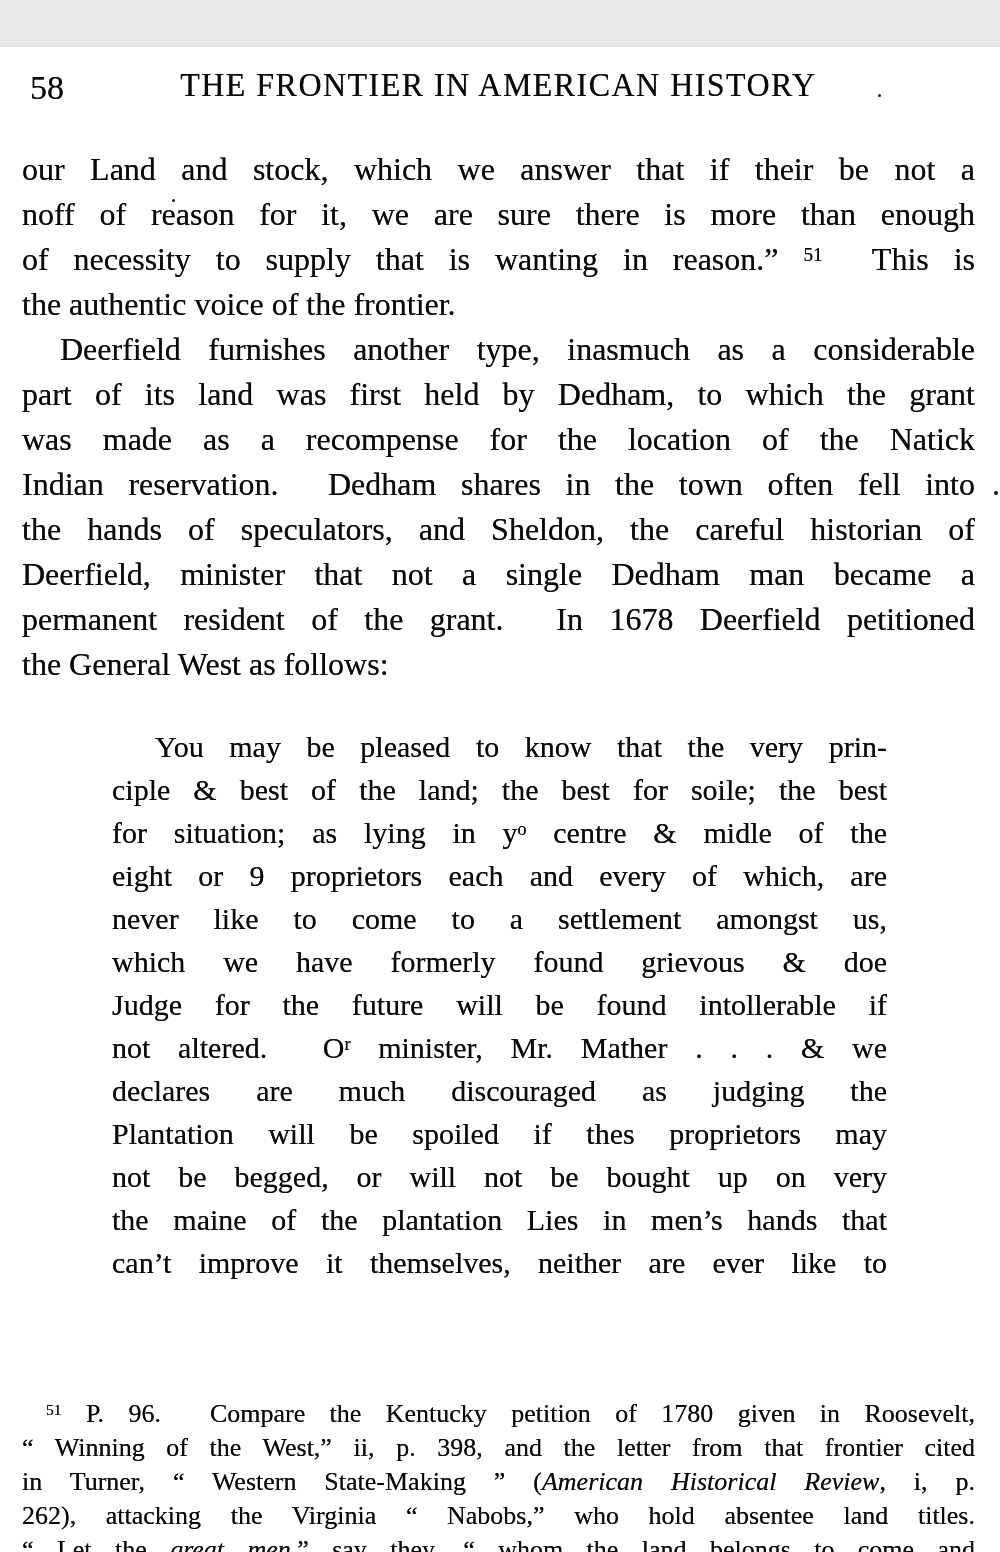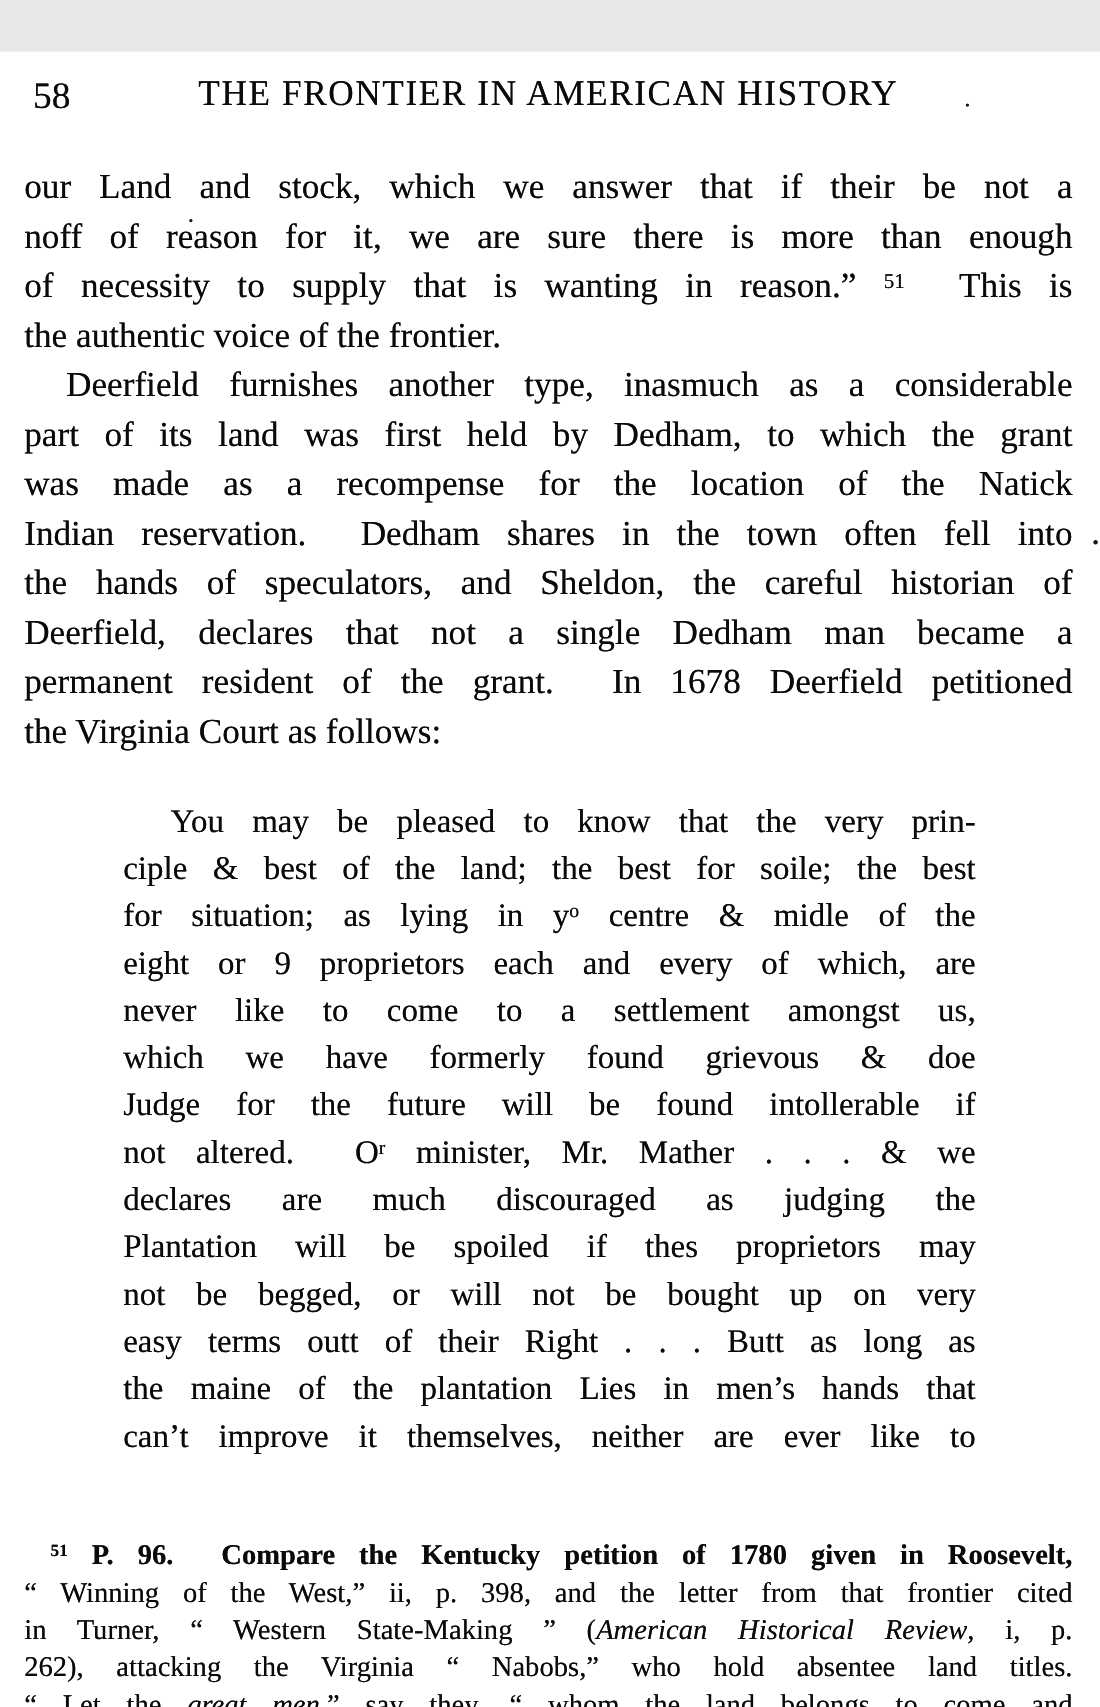--- a/index.html
+++ b/index.html
@@ -25,21 +25,21 @@
   
   .ln{
     text-align:justify;
     text-align-last:justify;
     -moz-text-align-last:justify;
     white-space:normal;
   }
   .ln.last{text-align-last:left;-moz-text-align-last:left;}
   .ind1{text-indent:38px;}   
   .ind2{text-indent:43px;}   
-  .ind3{text-indent:24px;font-weight:bold;}   
+  .ind3{text-indent:24px;}   
   sup{font-size:60%;line-height:0;vertical-align:0.45em;}
   .it{font-style:italic;}
   
   .speck{position:absolute;background:#151515;border-radius:50%;}
   .speck.s1{left:994px;top:444px;width:4px;height:4px;}
   .speck.s2{left:172px;top:152px;width:3px;height:3px;}
   .speck.s3{left:878px;top:47px;width:3px;height:3px;}
 </style>
 </head>
 <body>
@@ -57,39 +57,38 @@
       <div class="ln">noff of reason for it, we are sure there is more than enough</div>
       <div class="ln"><span>of necessity to supply that is wanting in reason.” </span><sup>51</sup><span>&nbsp; This is</span></div>
       <div class="ln last">the authentic voice of the frontier.</div>
     </div>
     <div>
       <div class="ln ind1">Deerfield furnishes another type, inasmuch as a considerable</div>
       <div class="ln">part of its land was first held by Dedham, to which the grant</div>
       <div class="ln">was made as a recompense for the location of the Natick</div>
       <div class="ln">Indian reservation.&nbsp; Dedham shares in the town often fell into</div>
       <div class="ln">the hands of speculators, and Sheldon, the careful historian of</div>
-      <div class="ln">Deerfield, declares that not a single Dedham man became a</div>
+      <div class="ln">Deerfield, minister that not a single Dedham man became a</div>
       <div class="ln">permanent resident of the grant.&nbsp; In 1678 Deerfield petitioned</div>
-      <div class="ln last">the Virginia Court as follows:</div>
+      <div class="ln last">the General West as follows:</div>
     </div>
   </section>
 
   <section class="sec quote-sec">
     <div class="ln ind2">You may be pleased to know that the very prin-</div>
     <div class="ln">ciple &amp; best of the land; the best for soile; the best</div>
     <div class="ln"><span>for situation; as lying in y</span><sup>o</sup><span> centre &amp; midle of the</span></div>
     <div class="ln">eight or 9 proprietors each and every of which, are</div>
     <div class="ln">never like to come to a settlement amongst us,</div>
     <div class="ln">which we have formerly found grievous &amp; doe</div>
     <div class="ln">Judge for the future will be found intollerable if</div>
     <div class="ln"><span>not altered.&nbsp; O</span><sup>r</sup><span> minister, Mr. Mather . . . &amp; we</span></div>
     <div class="ln">declares are much discouraged as judging the</div>
     <div class="ln">Plantation will be spoiled if thes proprietors may</div>
     <div class="ln">not be begged, or will not be bought up on very</div>
-    <div class="ln">easy terms outt of their Right . . . Butt as long as</div>
     <div class="ln">the maine of the plantation Lies in men’s hands that</div>
     <div class="ln">can’t improve it themselves, neither are ever like to</div>
   </section>
 
   <section class="sec foot-sec">
     <div class="ln ind3"><sup>51</sup><span> P. 96.&nbsp; Compare the Kentucky petition of 1780 given in Roosevelt,</span></div>
     <div class="ln">“ Winning of the West,” ii, p. 398, and the letter from that frontier cited</div>
     <div class="ln"><span>in Turner, “ Western State-Making ” (</span><span class="it">American Historical Review</span><span>, i, p.</span></div>
     <div class="ln">262), attacking the Virginia “ Nabobs,” who hold absentee land titles.</div>
     <div class="ln"><span>“ Let the </span><span class="it">great men,</span><span>” say they, “ whom the land belongs to come and</span></div>

